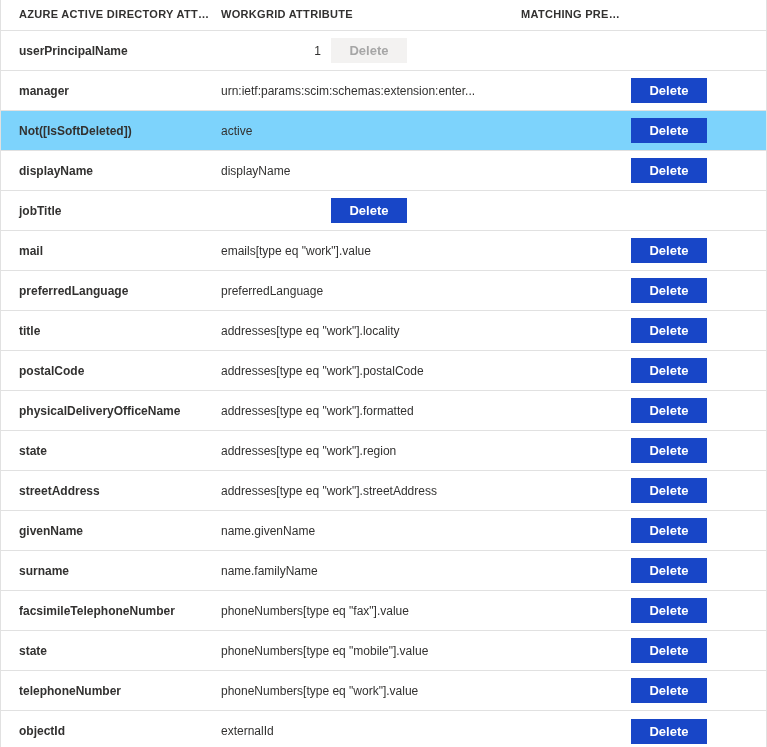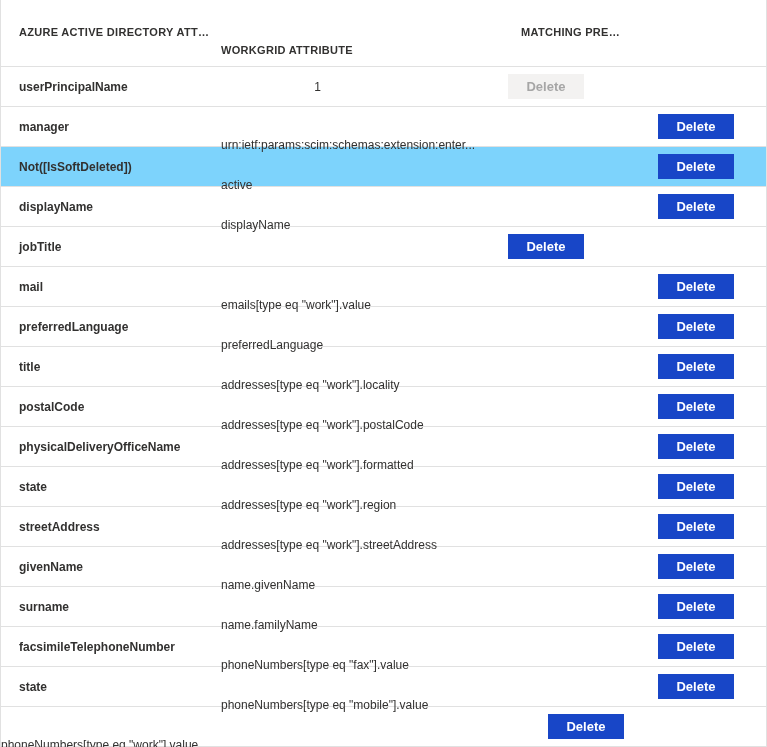--- a/index.html
+++ b/index.html
@@ -36,31 +36,30 @@
       text-overflow: ellipsis;
     }
     .col-azure {
       width: 220px;
       padding-left: 18px;
       padding-right: 10px;
     }
     .col-workgrid {
       width: 300px;
       padding-right: 10px;
-      margin-top: 36px;
     }
     .col-matching {
       width: 110px;
       padding-right: 10px;
       text-align: right;
     }
     .col-action {
       flex: 1;
       display: flex;
-      justify-content: center;
+      justify-content: flex-start;
       padding-right: 5px;
     }
     .table-row {
       display: flex;
       align-items: center;
       height: 40px;
       border-bottom: 1px solid #e1e1e1;
       background: #fff;
     }
     .table-row.highlighted {
@@ -230,20 +229,21 @@
       </div>
       <div class="table-row">
         <div class="cell azure col-azure">state</div>
         <div class="cell col-workgrid">phoneNumbers[type eq "mobile"].value</div>
         <div class="cell col-matching"></div>
         <div class="col-action">
           <button class="delete-btn">Delete</button>
         </div>
       </div>
       <div class="table-row">
+        <div class="cell azure col-azure">telephoneNumber</div>
         <div class="cell col-workgrid">phoneNumbers[type eq "work"].value</div>
         <div class="cell col-matching"></div>
         <div class="col-action">
           <button class="delete-btn">Delete</button>
         </div>
       </div>
       <div class="table-row">
         <div class="cell azure col-azure">objectId</div>
         <div class="cell col-workgrid">externalId</div>
         <div class="cell col-matching"></div>

